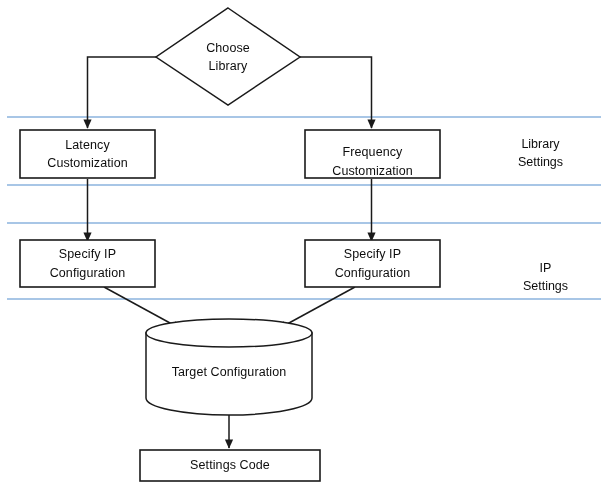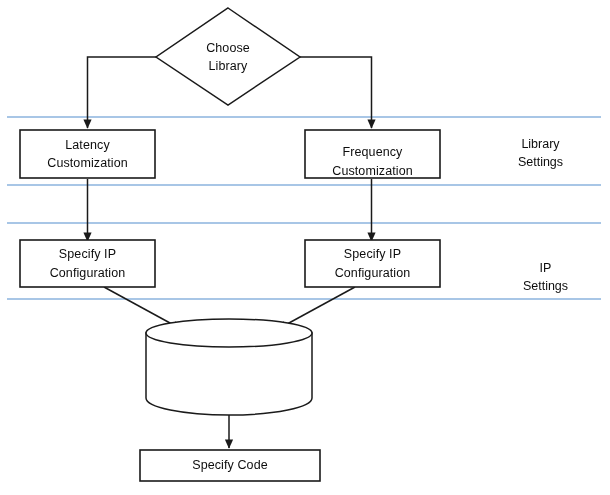--- a/index.html
+++ b/index.html
@@ -127,24 +127,25 @@
     <span>Specify IP</span>
     <span>Configuration</span>
   </div>
 
   <div class="node-label" style="left:305px; top:240px; width:135px; height:47px;">
     <span>Specify IP</span>
     <span>Configuration</span>
   </div>
 
   <div class="node-label" style="left:146px; top:345px; width:166px; height:54px;">
+    <span>Target Configuration</span>
   </div>
 
   <div class="node-label" style="left:140px; top:450px; width:180px; height:31px;">
-    <span>Specify Code</span>
+    <span>Settings Code</span>
   </div>
 
   <div class="band-label" style="left:483px; top:130px; width:115px; height:46px;">
     <span>Library</span>
     <span>Settings</span>
   </div>
 
   <div class="band-label" style="left:488px; top:240px; width:115px; height:46px;margin-top:14px;">
     <span>IP</span>
     <span>Settings</span>

